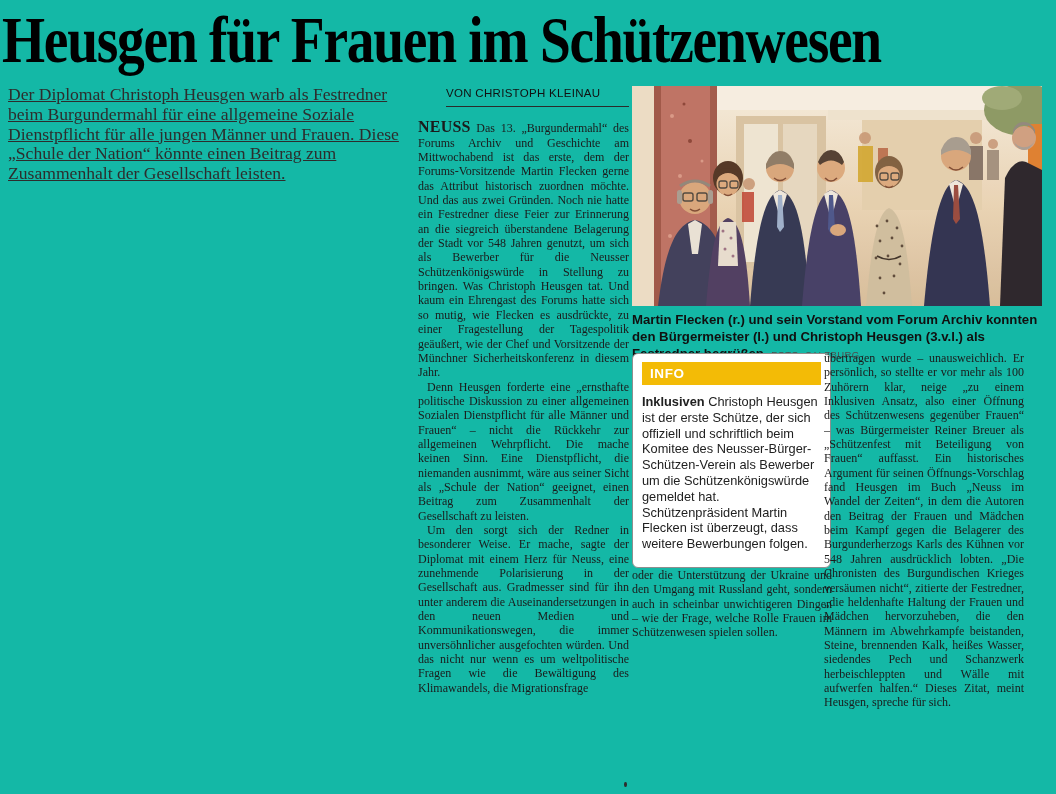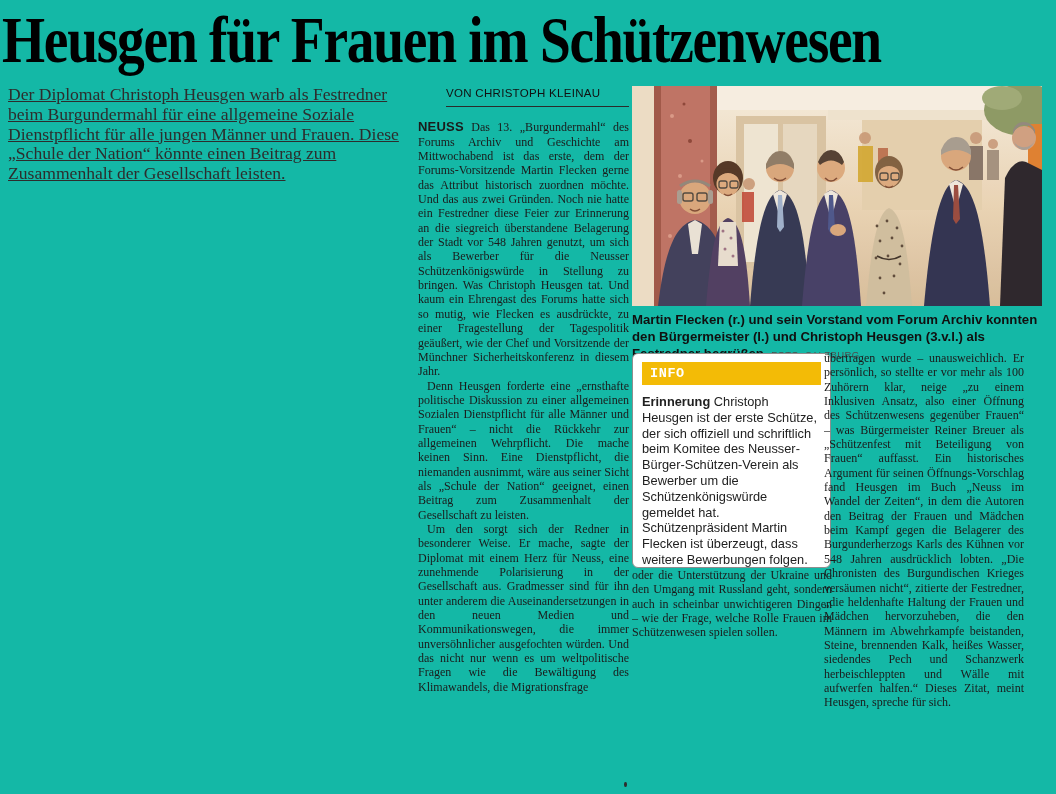--- a/index.html
+++ b/index.html
@@ -27,21 +27,21 @@
          text-align:justify; hyphens:auto; color:#1b1b1b; }
   .col p { margin:0; }
   .col p.indent { text-indent:9px; }
   .col1 { position:absolute; left:418px; top:86px; width:211px; height:674px; overflow:hidden; }
   .byline {
     font-family:"Liberation Sans", sans-serif; font-size:11.5px; letter-spacing:0.3px;
     color:#111; padding-bottom:6px; border-bottom:1.5px solid #2b2b2b; margin-bottom:13px;
     text-align:left;
     margin-left:28px;
   }
-  .dateline { font-family:Liberation Sans, sans-serif; font-weight:700; font-size:13px; letter-spacing:0.2px; }
+  .dateline { font-family:Liberation Serif, serif; font-weight:700; font-size:16px; letter-spacing:0.2px; }
   .photo-wrap { position:absolute; left:632px; top:86px; width:410px; }
   .photo { display:block; width:410px; height:220px; background:#e9dcc6; }
   .caption {
     margin-top:5px; font-family:"Liberation Sans", sans-serif; font-weight:700;
     font-size:13.2px; line-height:17px; color:#101010; text-align:left;
   }
   .credit { font-weight:400; font-size:9.5px; letter-spacing:0.4px; color:#4d4d4d; }
   .infobox {
     position:absolute; left:632px; top:353px; width:199px; height:215px;
     background:#fff; border:1.5px solid #8e8e8e; border-radius:6px;
@@ -217,22 +217,22 @@
         <circle cx="392" cy="52" r="12" fill="#cfa183"></circle>
         <path d="M381 54 a12 12 0 0 0 22 0 q-4 10 -11 10 q-7 0 -11 -10 Z" fill="#a8a097"></path>
         <path d="M381 48 q4 -9 11 -9 q8 0 11 9 l0 -4 q-4 -8 -11 -8 q-8 0 -11 8 Z" fill="#8f8880"></path>
       </g>
       <rect width="410" height="220" fill="#e8a05a" opacity="0.05"></rect>
     </svg>
     <div class="caption"><span>Martin Flecken (r.) und sein Vorstand vom Forum Archiv konnten den Bürgermeister (l.) und Christoph Heusgen (3.v.l.) als Festredner begrüßen.</span> <span class="credit">FOTO: SALZBURG</span></div>
   </div>
 
   <div class="infobox">
-    <div class="info-kicker" style="background-color: rgb(243, 187, 6); font-family: Liberation Mono, monospace;">INFO</div>
-    <div class="info-body"><span class="info-leadin">Erinnerung</span><span> Christoph Heusgen ist der erste Schütze, der sich offiziell und schriftlich beim Komitee des Neusser-Bürger-Schützen-Verein als Bewerber um die Schützenkönigswürde gemeldet hat. Schützenpräsident Martin Flecken ist überzeugt, dass weitere Bewerbungen folgen.</span></div>
+    <div class="info-kicker" style="background-color: rgb(243, 187, 6);">INFO</div>
+    <div class="info-body"><span class="info-leadin">Inklusiven</span><span> Christoph Heusgen ist der erste Schütze, der sich offiziell und schriftlich beim Komitee des Neusser-Bürger-Schützen-Verein als Bewerber um die Schützenkönigswürde gemeldet hat. Schützenpräsident Martin Flecken ist überzeugt, dass weitere Bewerbungen folgen.</span></div>
   </div>
 
   <div class="col col2b">
     <p>oder die Unterstützung der Ukraine und den Umgang mit Russland geht, sondern auch in scheinbar unwichtigeren Dingen – wie der Frage, welche Rolle Frauen im Schützenwesen spielen sollen.</p>
   </div>
 
   <div class="col col3">
     <p>übertragen wurde – unausweichlich. Er persönlich, so stellte er vor mehr als 100 Zuhörern klar, neige „zu einem Inklusiven Ansatz, also einer Öffnung des Schützenwesens gegenüber Frauen“ – was Bürgermeister Reiner Breuer als „Schützenfest mit Beteiligung von Frauen“ auffasst. Ein historisches Argument für seinen Öffnungs-Vorschlag fand Heusgen im Buch „Neuss im Wandel der Zeiten“, in dem die Autoren den Beitrag der Frauen und Mädchen beim Kampf gegen die Belagerer des Burgunderherzogs Karls des Kühnen vor 548 Jahren ausdrücklich lobten. „Die Chronisten des Burgundischen Krieges versäumen nicht“, zitierte der Festredner, „die heldenhafte Haltung der Frauen und Mädchen hervorzuheben, die den Männern im Abwehrkampfe beistanden, Steine, brennenden Kalk, heißes Wasser, siedendes Pech und Schanzwerk herbeischleppten und Wälle mit aufwerfen halfen.“ Dieses Zitat, meint Heusgen, spreche für sich.</p>
   </div>
 

